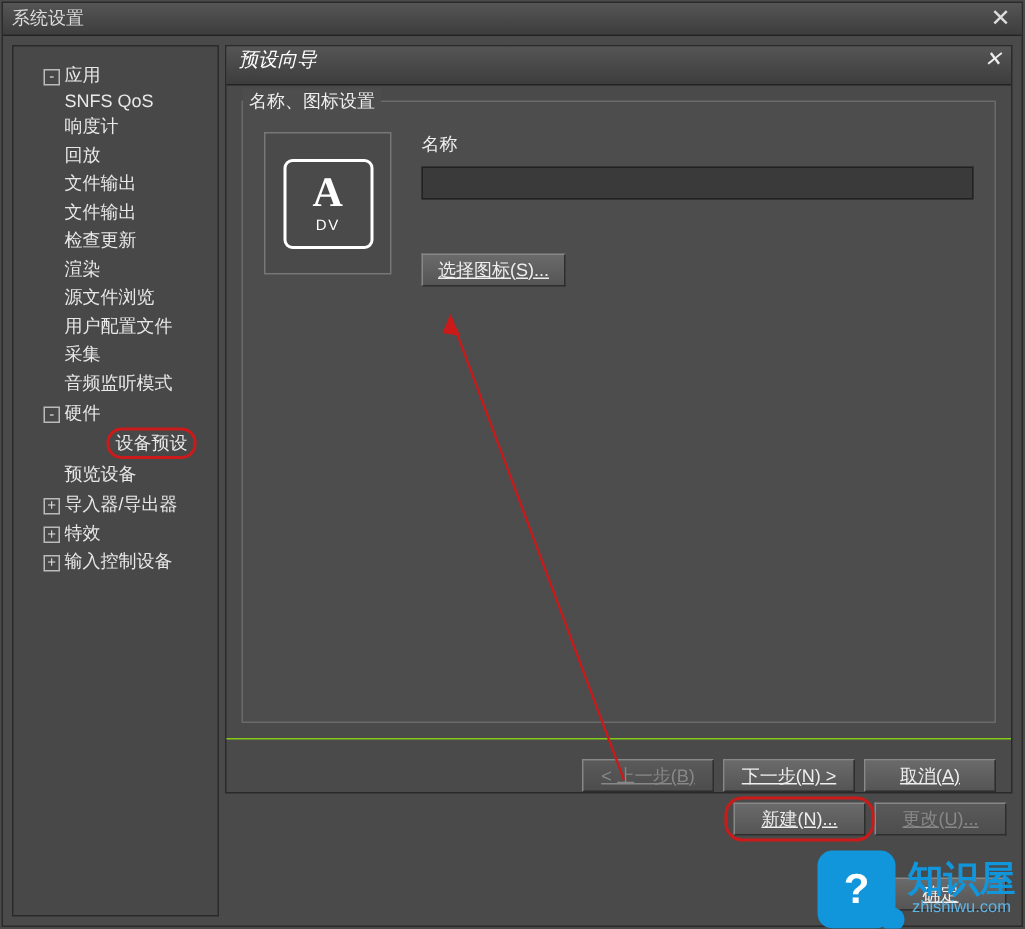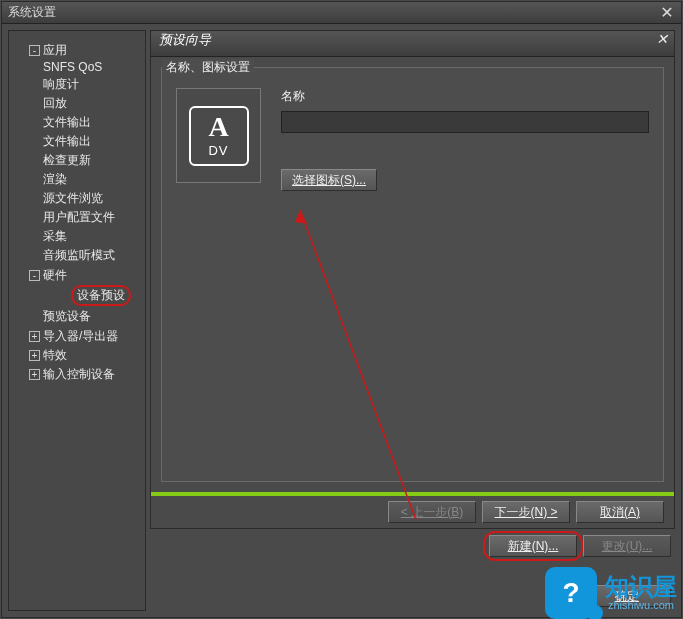--- a/index.html
+++ b/index.html
@@ -24,28 +24,28 @@
 .wizard-title { height: 26px; background: linear-gradient(#555,#3d3d3d); display: flex; align-items: flex-start; padding-left: 8px; color: #fff; font-size: 13px; border-bottom: 1px solid #222; font-style: italic; }
 .wizard-title .close { margin-left: auto; width: 24px; text-align: center; cursor: pointer; font-size: 14px; color: #eee; }
 
 .group { margin: 10px; border: 1px solid #6a6a6a; background: #4d4d4d; position: relative; flex: 1; }
 .group-label { position: absolute; top: -9px; left: 0; background: #4d4d4d; padding: 0 4px; color: #eee; font-size: 12px; }
 .group-body { padding: 20px 14px; display: flex; gap: 20px; }
 
 .icon-preview { width: 85px; height: 95px; border: 1px solid #777; background: #4a4a4a; display: flex; flex-direction: column; align-items: center; justify-content: center; color: #fff; }
 .icon-preview .big { width: 60px; height: 60px; border: 2px solid #fff; border-radius: 6px; display: flex; flex-direction: column; align-items: center; justify-content: center; }
 .icon-preview .letter { font-size: 28px; font-weight: bold; font-family: serif; line-height: 1; }
-.icon-preview .dv { font-size: 13px; margin-top: 2px; letter-spacing: 1px; text-align: center; }
+.icon-preview .dv { font-size: 10px; margin-top: 2px; letter-spacing: 1px; text-align: center; }
 
 .fields { flex: 1; }
 .fields .lbl { color: #eee; font-size: 12px; display: block; margin-bottom: 6px; }
 .fields input[type=text] { width: 100%; height: 22px; background: #3a3a3a; border: 1px solid #222; color: #eee; padding: 0 4px; font-size: 12px; }
 .btn-small { margin-top: 36px; }
 
-.wizard-footer { height: 36px; display: flex; align-items: center; justify-content: flex-end; gap: 6px; padding-right: 10px; border-top: 4px solid #84cc16; }
+.wizard-footer { height: 36px; display: flex; align-items: flex-end; justify-content: flex-end; gap: 6px; padding-right: 10px; border-top: 1px solid #84cc16; }
 
 .toolbar-row { display: flex; justify-content: flex-end; gap: 6px; padding: 6px 4px 2px; }
 .ok-row { display: flex; justify-content: flex-end; padding: 26px 4px 4px; }
 
 .btn { height: 22px; min-width: 88px; background: linear-gradient(#6a6a6a,#555); border: 1px solid #2e2e2e; border-top-color: #888; border-left-color: #888; color: #eee; font-size: 12px; padding: 0 10px; cursor: pointer; text-decoration: underline; }
 .btn.small { min-width: 74px; }
 .btn:disabled { color: #888; cursor: default; background: linear-gradient(#5a5a5a,#4d4d4d); }
 .highlight-btn { position: relative; }
 .highlight-btn::after { content: ""; position: absolute; left: -6px; top: -4px; right: -6px; bottom: -4px; border: 2px solid #cc1a1a; border-radius: 12px; pointer-events: none; }
 

